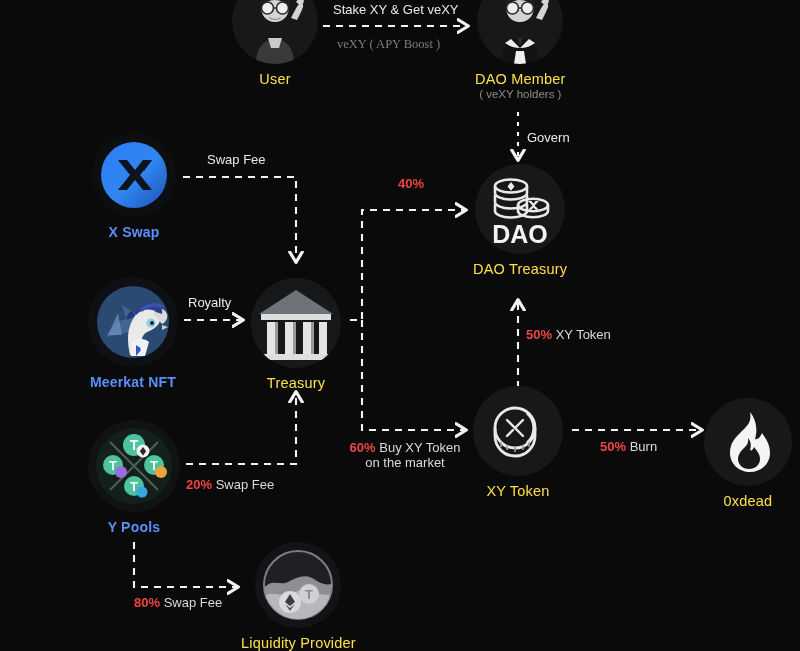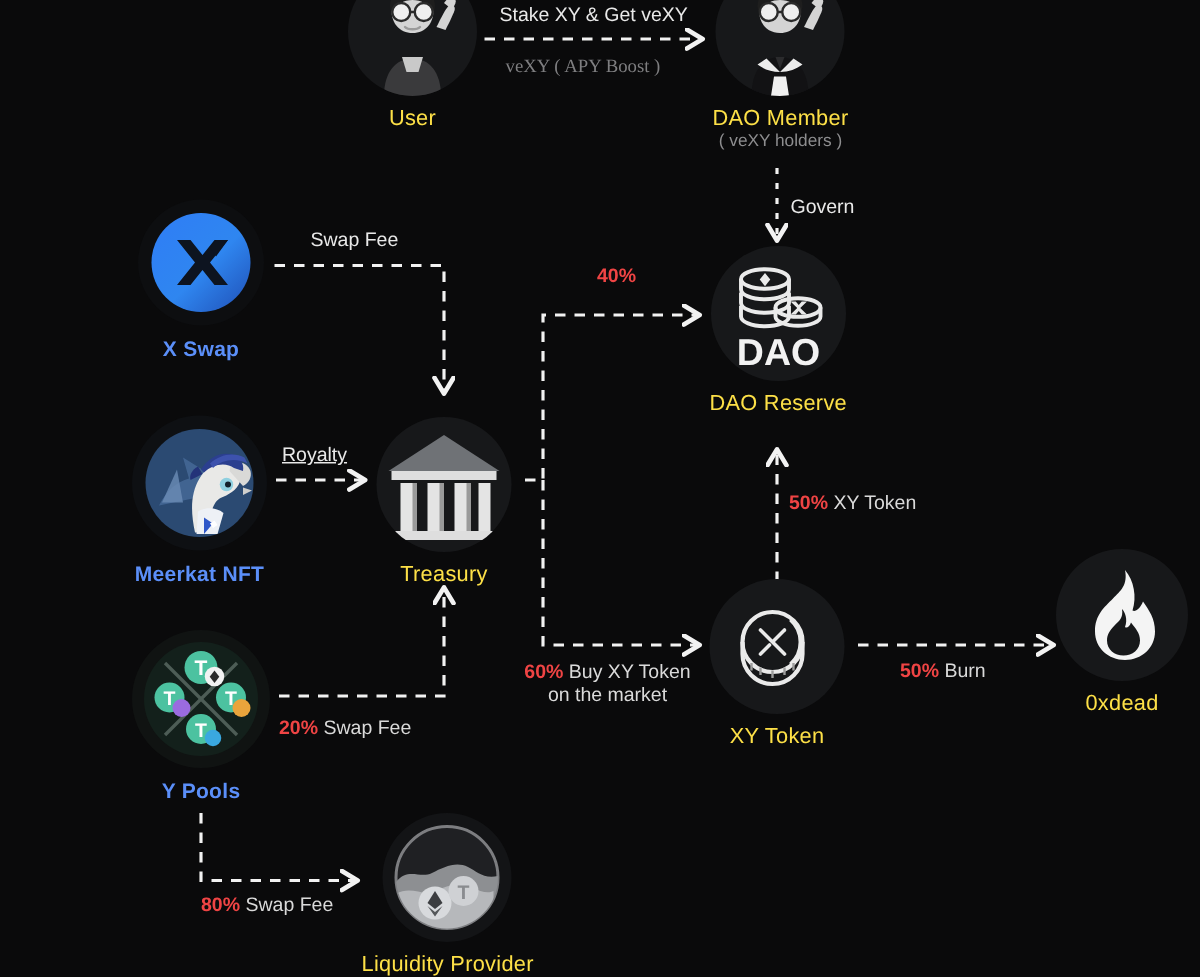--- a/index.html
+++ b/index.html
@@ -96,21 +96,21 @@
     </g>
   </svg>
 
   <div class="edge-label" style="left:333px;top:2px;">Stake XY &amp; Get veXY</div>
   <div class="edge-label dim" style="left:337px;top:37px;font-size:12.5px;font-family:Liberation Serif, serif;">veXY ( APY Boost )</div>
 
   <div class="edge-label" style="left:527px;top:130px;">Govern</div>
 
   <div class="edge-label" style="left:207px;top:152px;">Swap Fee</div>
 
-  <div class="edge-label" style="left:188px;top:295px;text-decoration:underline;">Royalty</div>
+  <div class="edge-label" style="left:188px;top:295px;">Royalty</div>
 
   <div class="edge-label" style="left:186px;top:477px;">
     <b>20%</b><span class="lt">&nbsp;</span><span class="lt">Swap Fee</span>
   </div>
 
   <div class="edge-label" style="left:134px;top:595px;">
     <b>80%</b><span class="lt">&nbsp;</span><span class="lt">Swap Fee</span>
   </div>
 
   <div class="edge-label" style="left:398px;top:176px;">
@@ -279,21 +279,21 @@
           <path d="M20 31v7c0 3.6 7.2 6.5 16 6.5s16-2.9 16-6.5v-7"></path>
           <path d="M20 40v7c0 3.6 7.2 6.5 16 6.5s16-2.9 16-6.5v-7"></path>
           <ellipse cx="58" cy="41" rx="15" ry="6.2"></ellipse>
           <path d="M43 41v6c0 3.4 6.7 6.2 15 6.2s15-2.8 15-6.2v-6"></path>
         </g>
         <path d="M36 18l3.5 4.4L36 26.8 32.5 22.4z" fill="#eaeaea"></path>
         <path d="M53 37h3.5l2 2.4 2-2.4H64l-4.5 4.4 4.5 4.3h-3.5l-2-2.3-2 2.3H53l4.5-4.3z" fill="#eaeaea"></path>
         <text x="45" y="79" font-family="Liberation Sans, sans-serif" font-size="25" font-weight="bold" fill="#f2f2f2" text-anchor="middle">DAO</text>
       </svg>
     </div>
-    <div class="node-label">DAO Reserve</div>
+    <div class="node-label">DAO Treasury</div>
   </div>
 
   <div class="node" style="left:473px;top:386px;">
     <div class="disc" style="width:90px;height:90px;background:#17181a;">
       <svg width="90" height="90" viewBox="0 0 90 90">
         <g fill="none" stroke="#eaeaea" stroke-width="2.8">
           <circle cx="42" cy="42" r="20"></circle>
           <path d="M54 27a20 20 0 0 1 0 30"></path>
           <path d="M22 42v8a20 20 0 0 0 40 0v-8"></path>
         </g>
@@ -307,21 +307,21 @@
             <path d="M34 59v5"></path>
             <path d="M42 61v5"></path>
             <path d="M50 59v5"></path>
             <path d="M56 56v5"></path>
         </g>
       </svg>
     </div>
     <div class="node-label">XY Token</div>
   </div>
 
-  <div class="node" style="left:704px;top:366px;">
+  <div class="node" style="left:704px;top:398px;">
     <div class="disc" style="width:88px;height:88px;background:#17181a;">
       <svg width="88" height="88" viewBox="0 0 88 88">
         <path d="M46 14c2 10-3 14-8 19-6 6-12 11-12 22 0 11 9 19 20 19s20-8 20-19c0-9-4-14-8-20-2 5-5 7-7 6 3-9 1-20-5-27z" fill="#f4f4f4"></path>
         <path d="M44 40c1 6-2 8-5 11-3 3-5 6-5 10 0 6 5 10 11 10s11-4 11-10c0-5-3-8-6-12-1 3-3 4-4 3 2-5 0-10-2-12z" fill="#17181a"></path>
       </svg>
     </div>
     <div class="node-label">0xdead</div>
   </div>
 
   <div class="node" style="left:241px;top:542px;">

